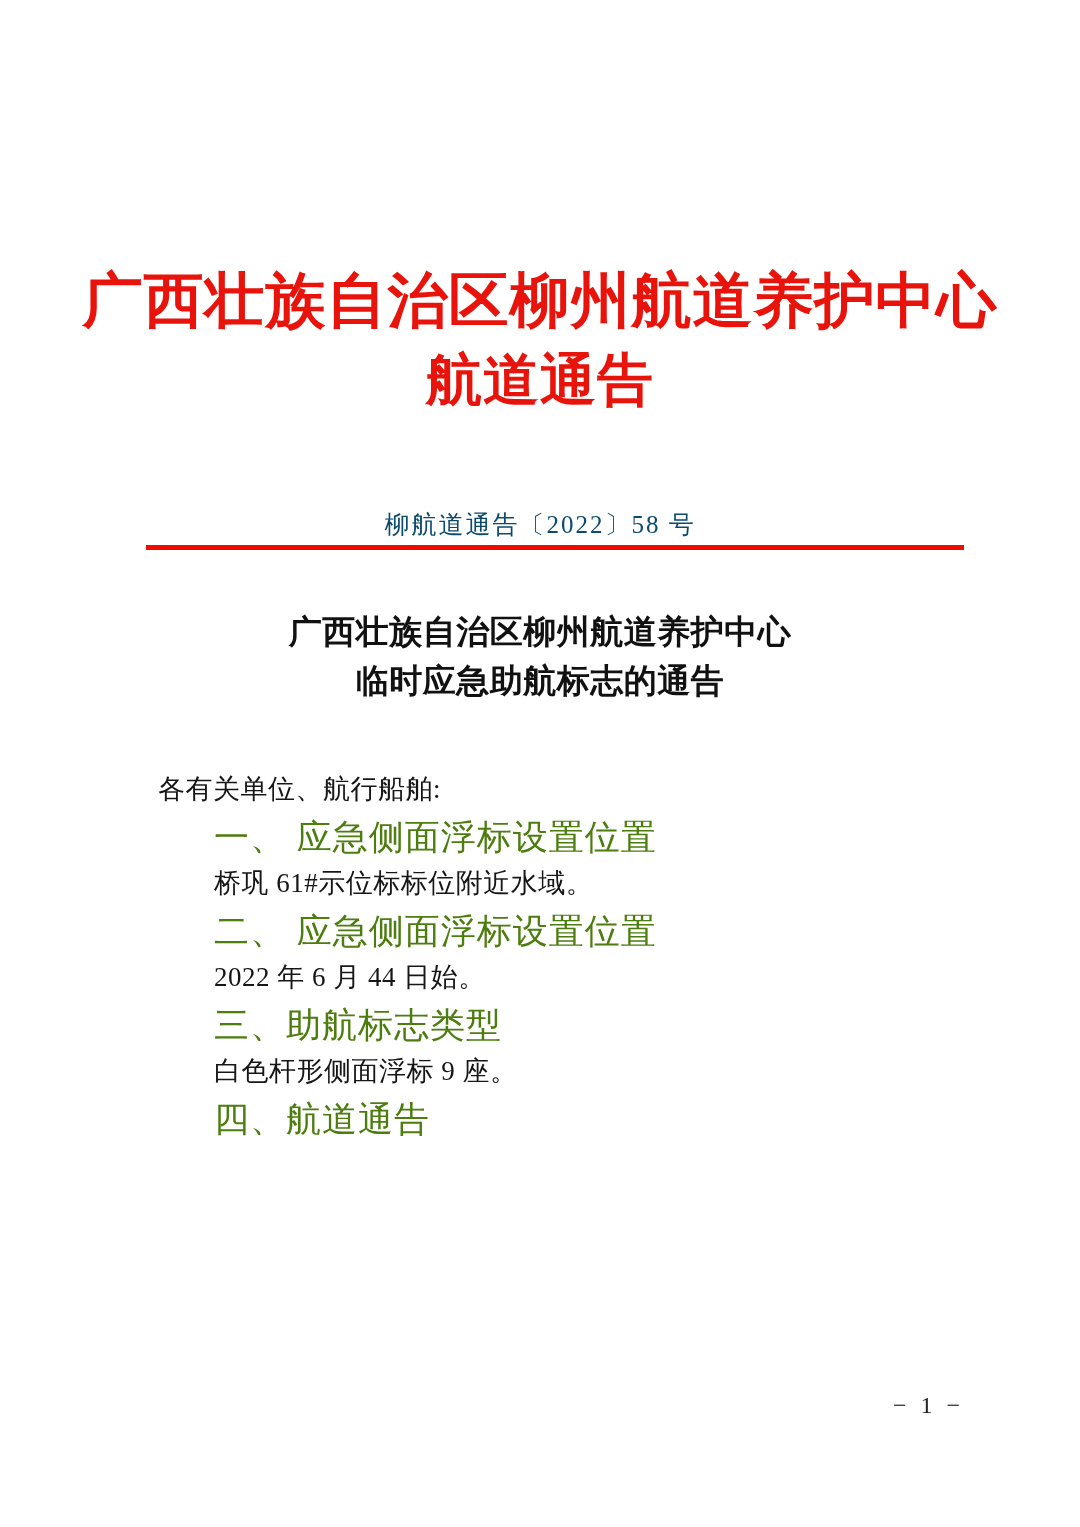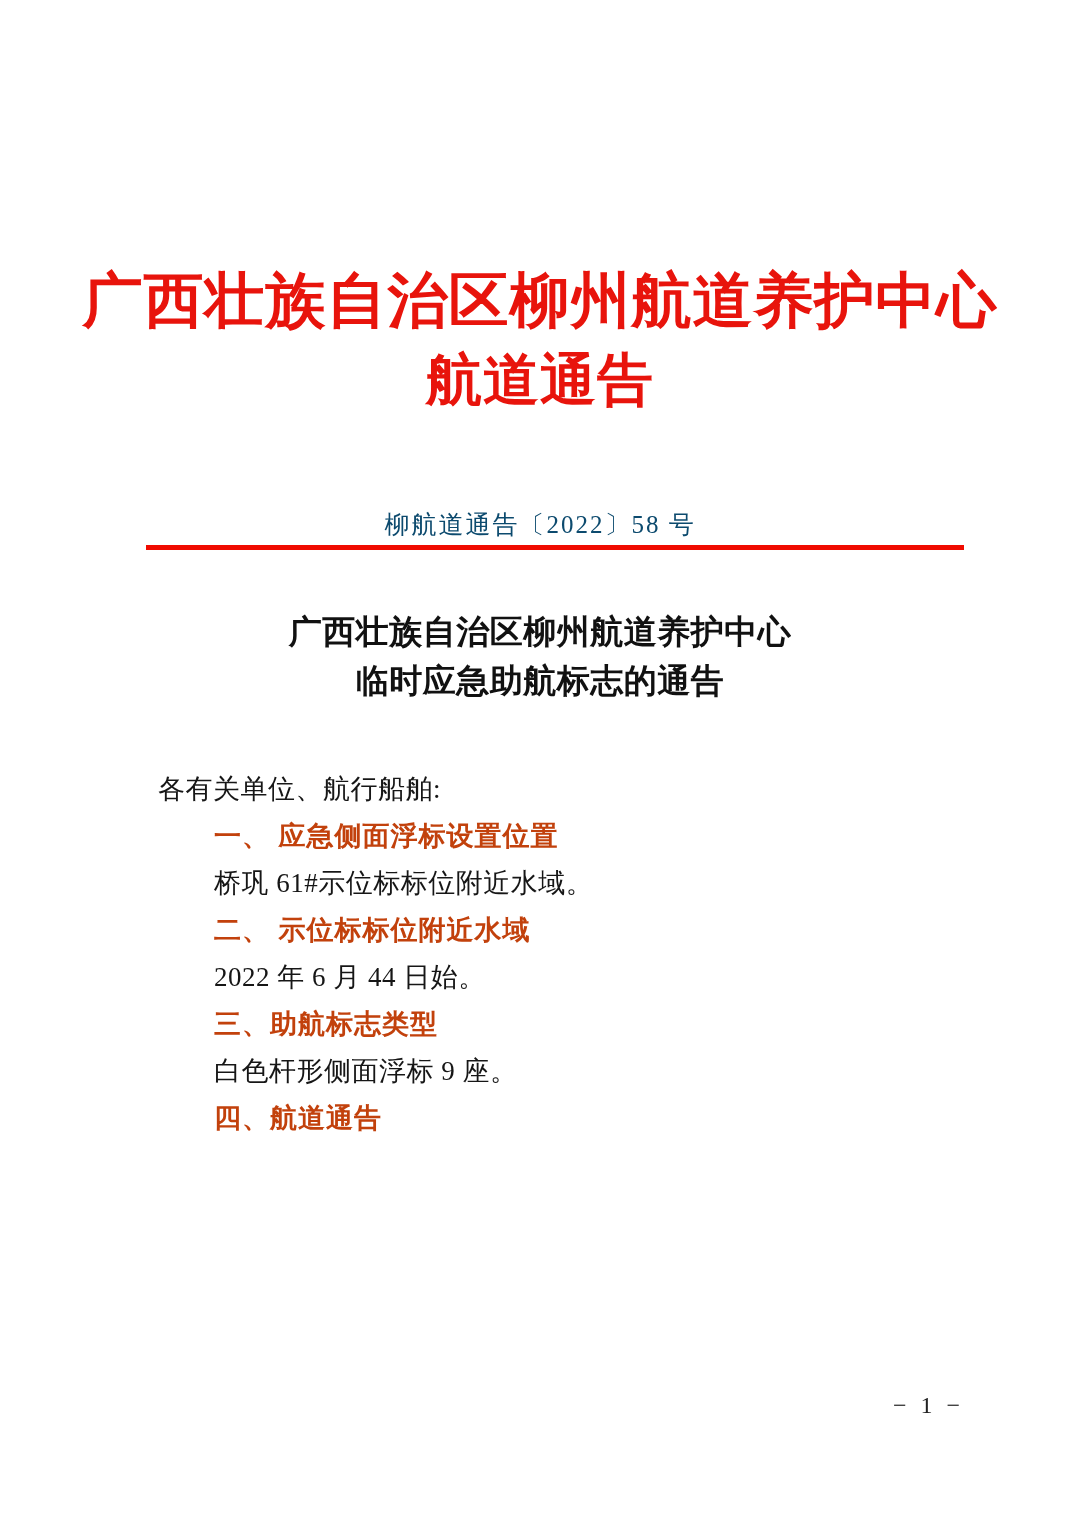--- a/index.html
+++ b/index.html
@@ -107,24 +107,24 @@
   }
 
   .para {
     text-indent: 56px;
     text-align: justify;
     text-justify: inter-character;
   }
 
   .heading {
     font-family: "Liberation Sans", "DejaVu Sans", sans-serif;
-    font-weight: bold;
-    font-size: 27px;
+    font-weight: normal;
+    font-size: 35px;
     line-height: 47px;
-    color: #c2410c;
+    color: #4d7c0f;
     padding-left: 56px;
     letter-spacing: 1px;
   }
 
   .sub-line {
     padding-left: 56px;
   }
 
   
   .footer {
@@ -160,21 +160,21 @@
   </div>
 
   <div class="body-region">
 
     <div class="kai salutation">各有关单位、航行船舶:</div>
 
 
     <div class="heading">一、 应急侧面浮标设置位置</div>
     <div class="kai sub-line">桥巩 61#示位标标位附近水域。</div>
 
-    <div class="heading">二、 示位标标位附近水域</div>
+    <div class="heading">二、 应急侧面浮标设置位置</div>
     <div class="kai sub-line">2022 年 6 月 44 日始。</div>
 
     <div class="heading">三、助航标志类型</div>
     <div class="kai sub-line">白色杆形侧面浮标 9 座。</div>
 
     <div class="heading">四、航道通告</div>
 
   </div>
 
   <div class="footer">− 1 −</div>

